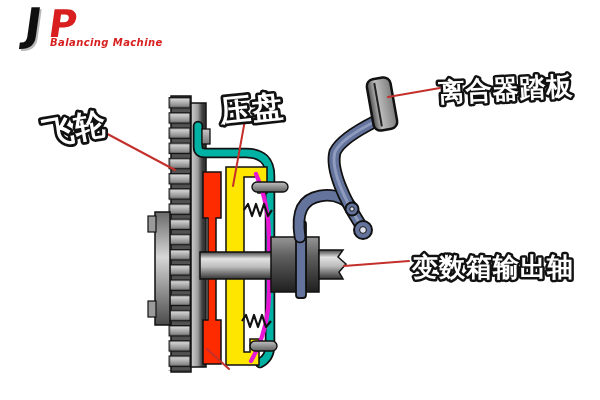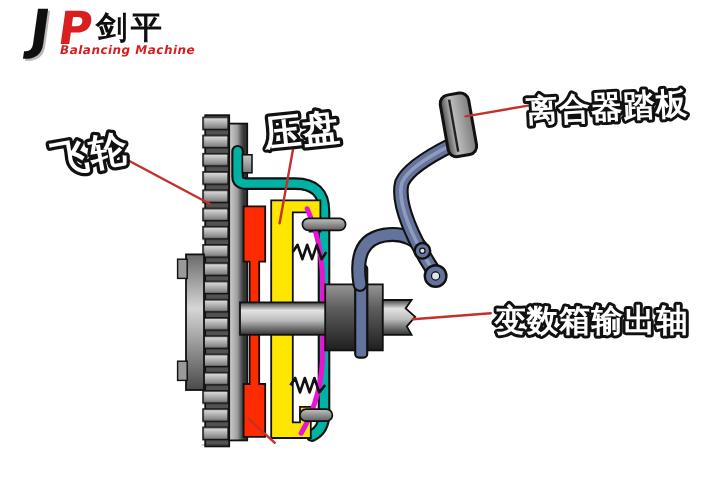--- a/index.html
+++ b/index.html
@@ -135,17 +135,16 @@
 
     <text class="lbl lbl-big" x="75" y="139" transform="rotate(-10 75 130)">飞轮</text>
     <text class="lbl lbl-big" x="252" y="119" transform="rotate(-6 252 110)">压盘</text>
     <text class="lbl lbl-mid" x="506" y="98" transform="rotate(-3 506 90)">离合器踏板</text>
     <text class="lbl lbl-mid" x="493" y="276">变数箱输出轴</text>
   </svg>
 
   <div class="logo">
     <span class="logo-j">J</span>
     <span class="logo-p">P</span>
-    <span class="logo-cn">剑平</span>
     <span class="logo-sub">Balancing Machine</span>
   </div>
 
 </div>
 
 </body></html>

